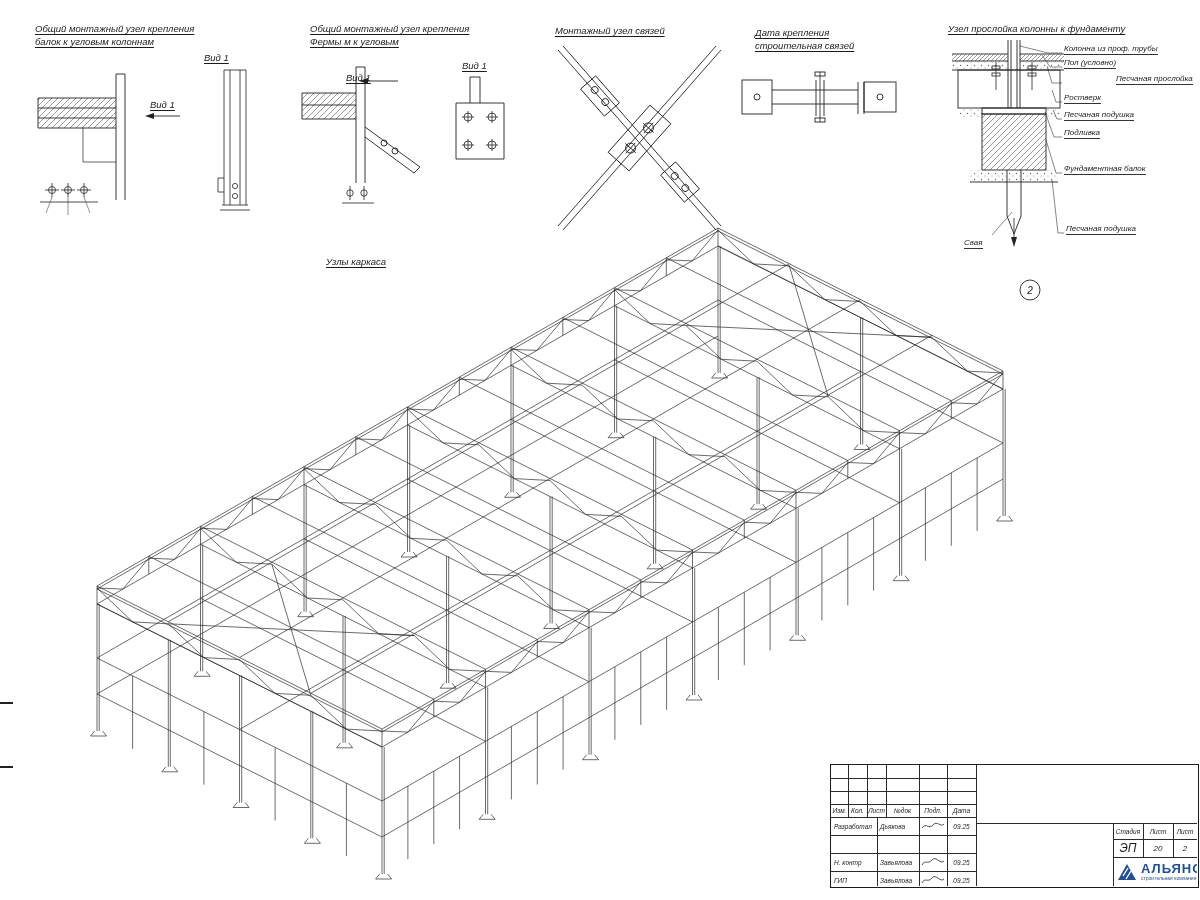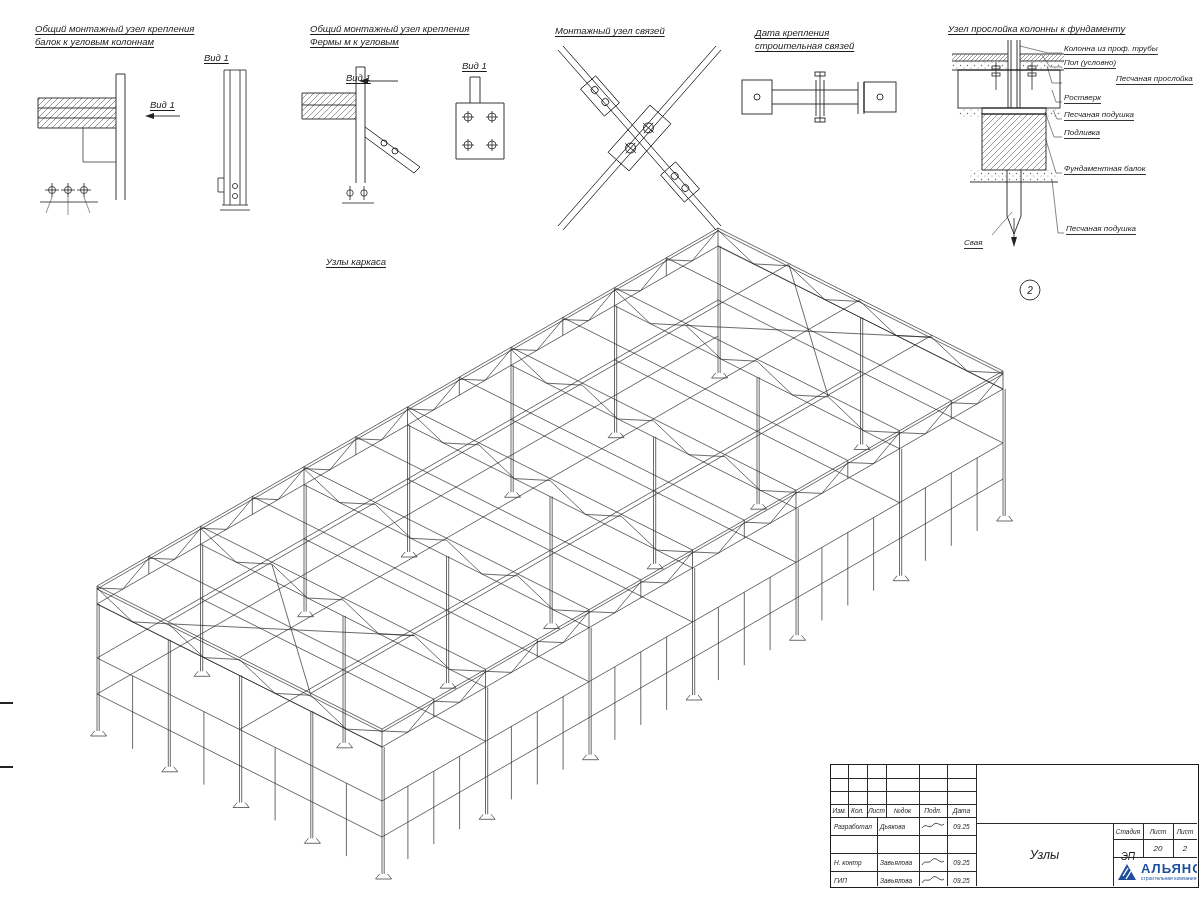--- a/index.html
+++ b/index.html
@@ -273,25 +273,24 @@
     <div class="tbt lft" style="left:0;top:106px;width:46px;height:18px">ГИП</div>
     <div class="tbt lft" style="left:46px;top:106px;width:42px;height:18px">Завьялова</div>
     <div class="tbt" style="left:116px;top:106px;width:29px;height:18px">09.25</div>
     <svg class="sig" style="left:90px;top:110px" width="24" height="10">
         <path d="M1 8 C4 2 7 8 11 3 S19 8 23 4" fill="none" stroke="#222" stroke-width="0.8"></path>
       </svg>
 
     <div class="tbt" style="left:282px;top:58px;width:30px;height:16px">Стадия</div>
     <div class="tbt" style="left:312px;top:58px;width:30px;height:16px">Лист</div>
     <div class="tbt" style="left:342px;top:58px;width:24px;height:16px">Лист</div>
-    <div class="tbt" style="left:282px;top:82px;width:30px;height:18px;font-size:10px">ЭП</div>
+    <div class="tbt" style="left:282px;top:74px;width:30px;height:18px;font-size:12px">ЭП</div>
     <div class="tbt" style="left:312px;top:74px;width:30px;height:18px;font-size:8px">20</div>
     <div class="tbt" style="left:342px;top:74px;width:24px;height:18px;font-size:8px">2</div>
 
-    <div class="doc-title" style="left:145px;top:58px;width:137px;height:63px">Узлы</div>
 
     <div class="logo-cell" style="left:282px;top:92px;width:84px;height:29px">
       <svg width="20" height="18" style="position:static">
         <polygon points="10,1 19,17 1,17" fill="#1d4f9c"></polygon>
         <path d="M6 13 L11 5 M9 16 L14 8" stroke="#fff" stroke-width="1.4" fill="none"></path>
       </svg>
       <div>
         <div class="logo-name">АЛЬЯНС</div>
         <div class="logo-sub">строительная компания</div>
       </div>

